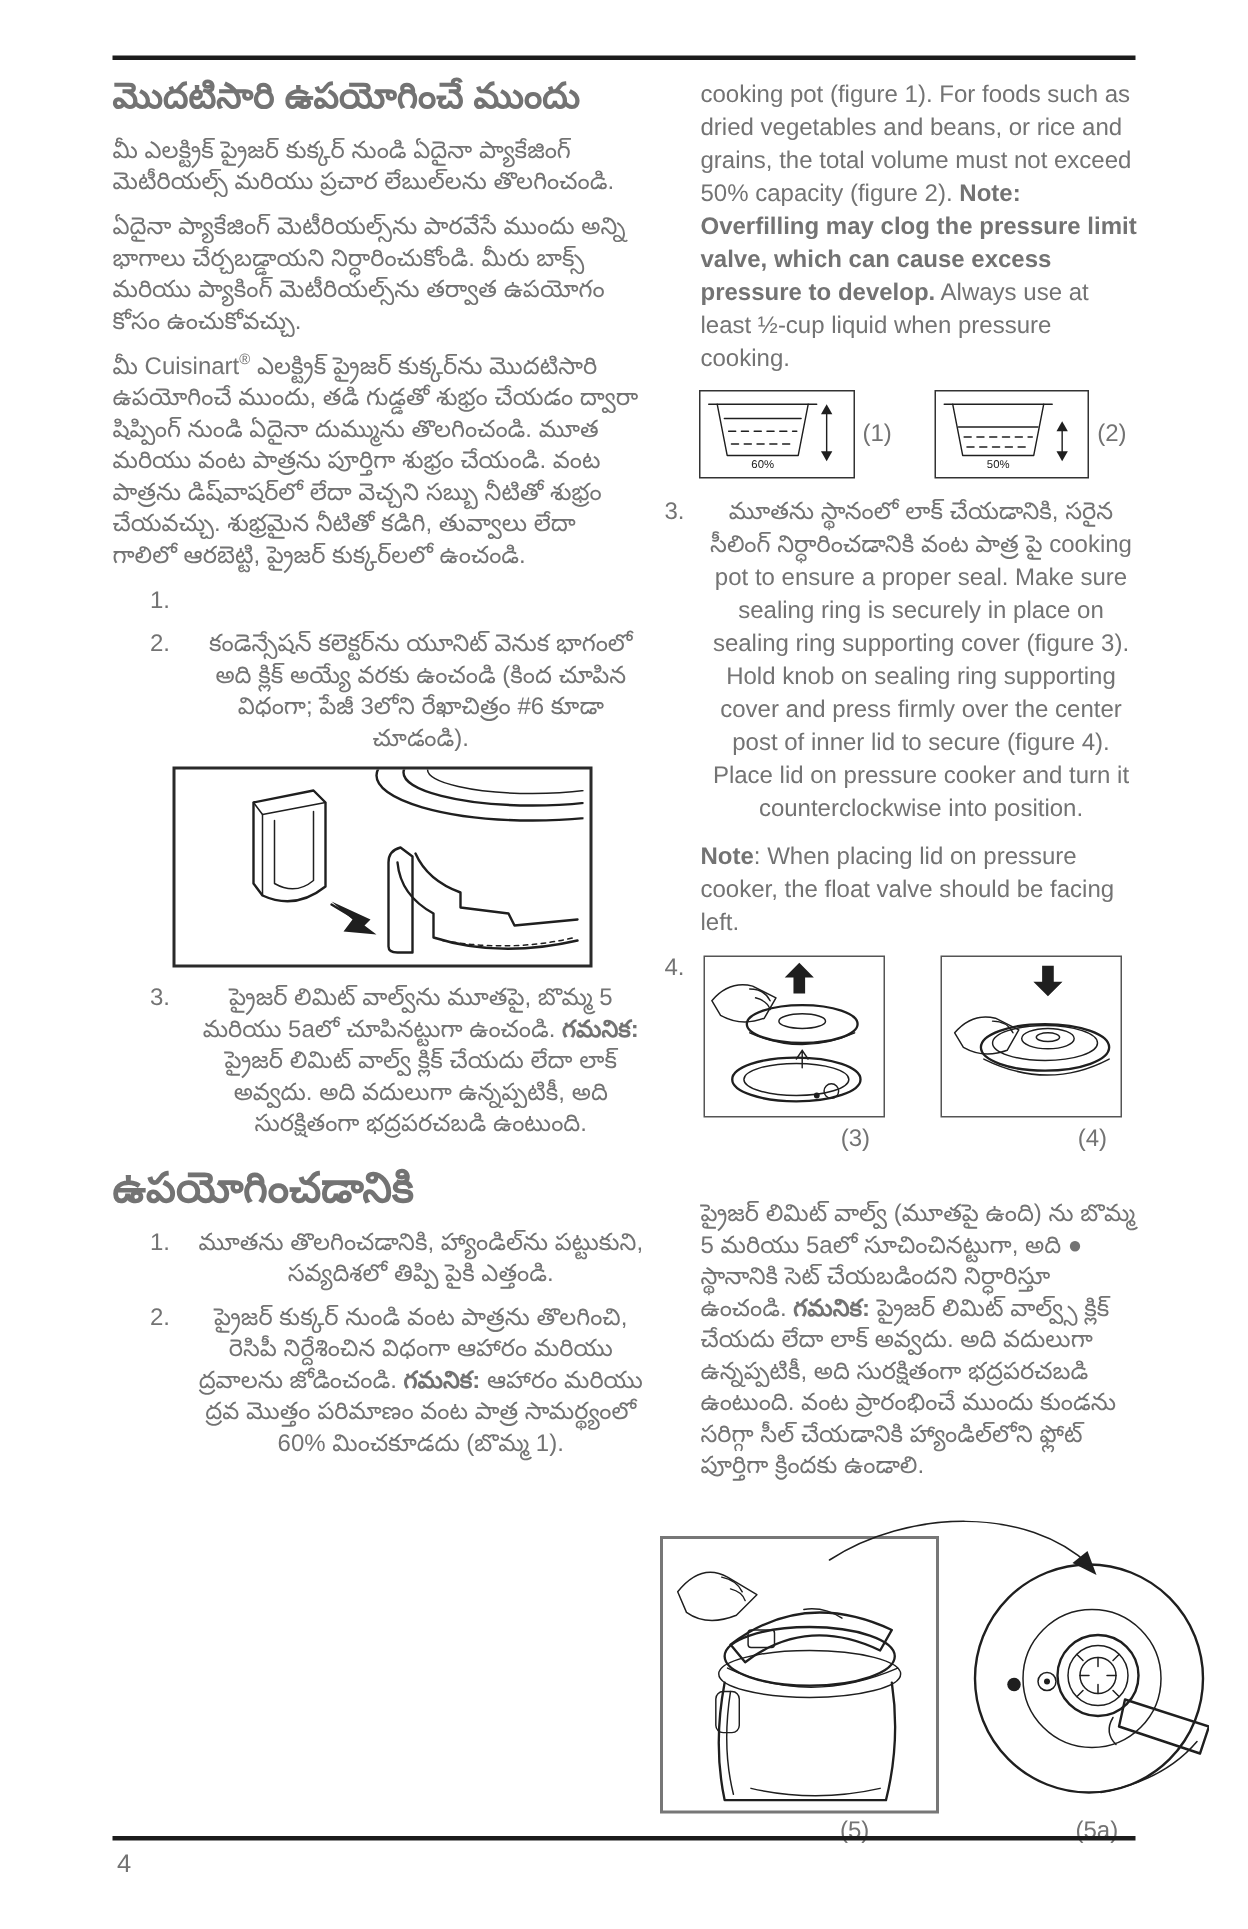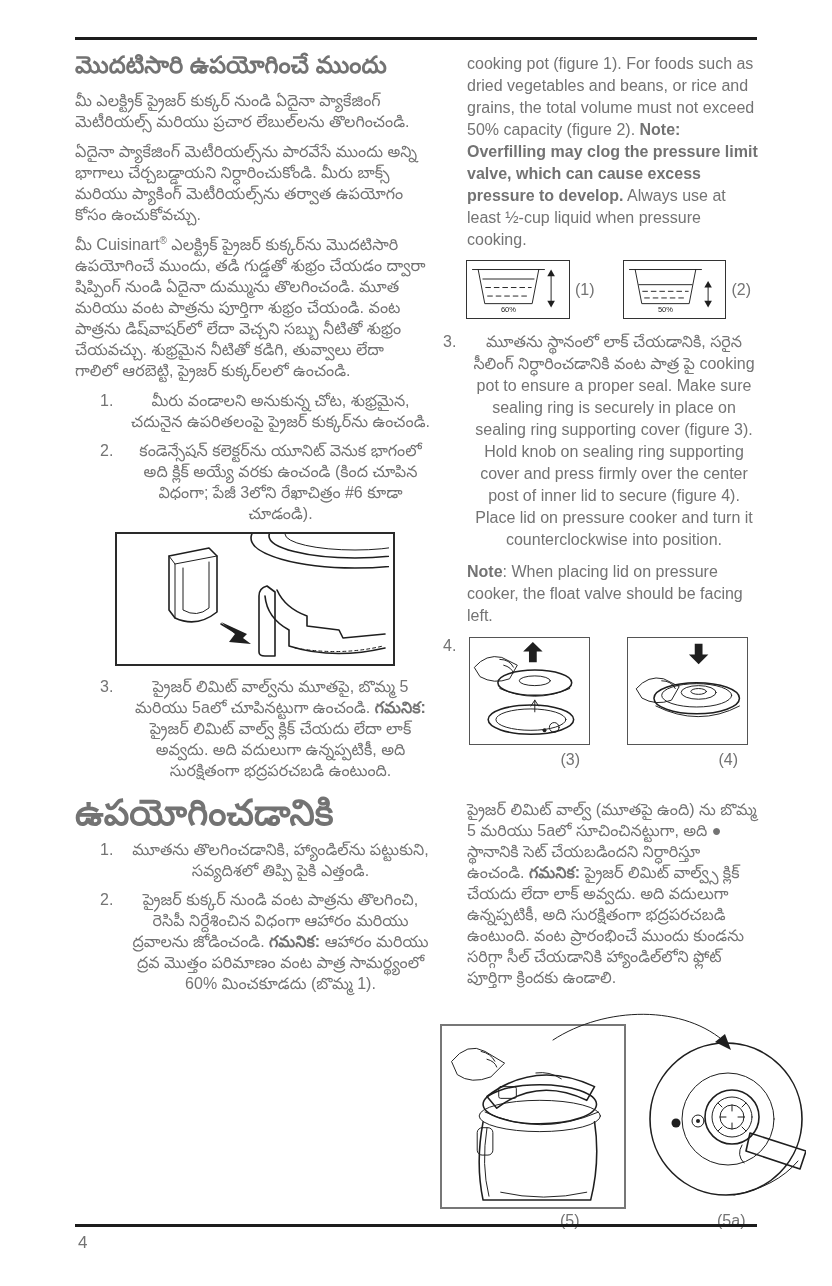--- a/index.html
+++ b/index.html
@@ -10,21 +10,21 @@
   }
   .rule{position:absolute;left:75px;width:682px;height:3px;background:#1c1c1c;}
   .rule-top{top:37px;}
   .rule-bottom{top:1224px;}
   .col{position:absolute;top:48px;}
   .col-left{left:75px;width:356px;}
   .col-right{left:443px;width:318px;}
   .te{font-size:16px;line-height:21px;}
   .en{font-size:16px;line-height:22px;}
   .h1{font-size:24px;line-height:30px;font-weight:bold;margin:2px 0 10px 0;}
-  .h2{font-size:36px;line-height:36px;font-weight:bold;margin:14px 0 8px 0;}
+  .h2{font-size:28px;line-height:36px;font-weight:bold;margin:14px 0 8px 0;}
   .para{margin:0 0 9px 0;}
   .b{font-weight:bold;}
   sup{font-size:10px;line-height:0;}
   .li{display:flex;margin:0 0 8px 0;padding-left:25px;}
   .li .num{flex:none;width:30px;}
   .li .litext{flex:1;text-align:center;}
   .indent{padding-left:24px;}
   .figboxA{width:276px;height:130px;border:2px solid #2a2a2a;margin:4px 0 10px 40px;background:#fff;}
   .figrow12{display:flex;align-items:center;margin:2px 0 12px 23px;}
   .figbox12{width:103px;height:57px;border:1.5px solid #333;background:#fff;}
@@ -60,21 +60,20 @@
     <div class="h1 te">మొదటిసారి ఉపయోగించే ముందు</div>
 
     <p class="para te">మీ ఎలక్ట్రిక్ ప్రైజర్ కుక్కర్ నుండి ఏదైనా ప్యాకేజింగ్ మెటీరియల్స్ మరియు ప్రచార లేబుల్‌లను తొలగించండి.</p>
 
     <p class="para te">ఏదైనా ప్యాకేజింగ్ మెటీరియల్స్‌ను పారవేసే ముందు అన్ని భాగాలు చేర్చబడ్డాయని నిర్ధారించుకోండి. మీరు బాక్స్ మరియు ప్యాకింగ్ మెటీరియల్స్‌ను తర్వాత ఉపయోగం కోసం ఉంచుకోవచ్చు.</p>
 
     <p class="para te"><span>మీ Cuisinart</span><sup>®</sup><span> ఎలక్ట్రిక్ ప్రైజర్ కుక్కర్‌ను మొదటిసారి ఉపయోగించే ముందు, తడి గుడ్డతో శుభ్రం చేయడం ద్వారా షిప్పింగ్ నుండి ఏదైనా దుమ్మును తొలగించండి. మూత మరియు వంట పాత్రను పూర్తిగా శుభ్రం చేయండి. వంట పాత్రను డిష్‌వాషర్‌లో లేదా వెచ్చని సబ్బు నీటితో శుభ్రం చేయవచ్చు. శుభ్రమైన నీటితో కడిగి, తువ్వాలు లేదా గాలిలో ఆరబెట్టి, ప్రైజర్ కుక్కర్‌లలో ఉంచండి.</span></p>
 
     <div class="li te">
       <span class="num">1.</span>
-      <span class="litext">మీరు వండాలని అనుకున్న చోట, శుభ్రమైన, చదునైన ఉపరితలంపై ప్రైజర్ కుక్కర్‌ను ఉంచండి.</span>
     </div>
 
     <div class="li te">
       <span class="num">2.</span>
       <span class="litext">కండెన్సేషన్ కలెక్టర్‌ను యూనిట్ వెనుక భాగంలో అది క్లిక్ అయ్యే వరకు ఉంచండి (కింద చూపిన విధంగా; పేజీ 3లోని రేఖాచిత్రం #6 కూడా చూడండి).</span>
     </div>
 
     <div class="figboxA">
       <svg width="272" height="126" viewBox="0 0 272 126">
 

